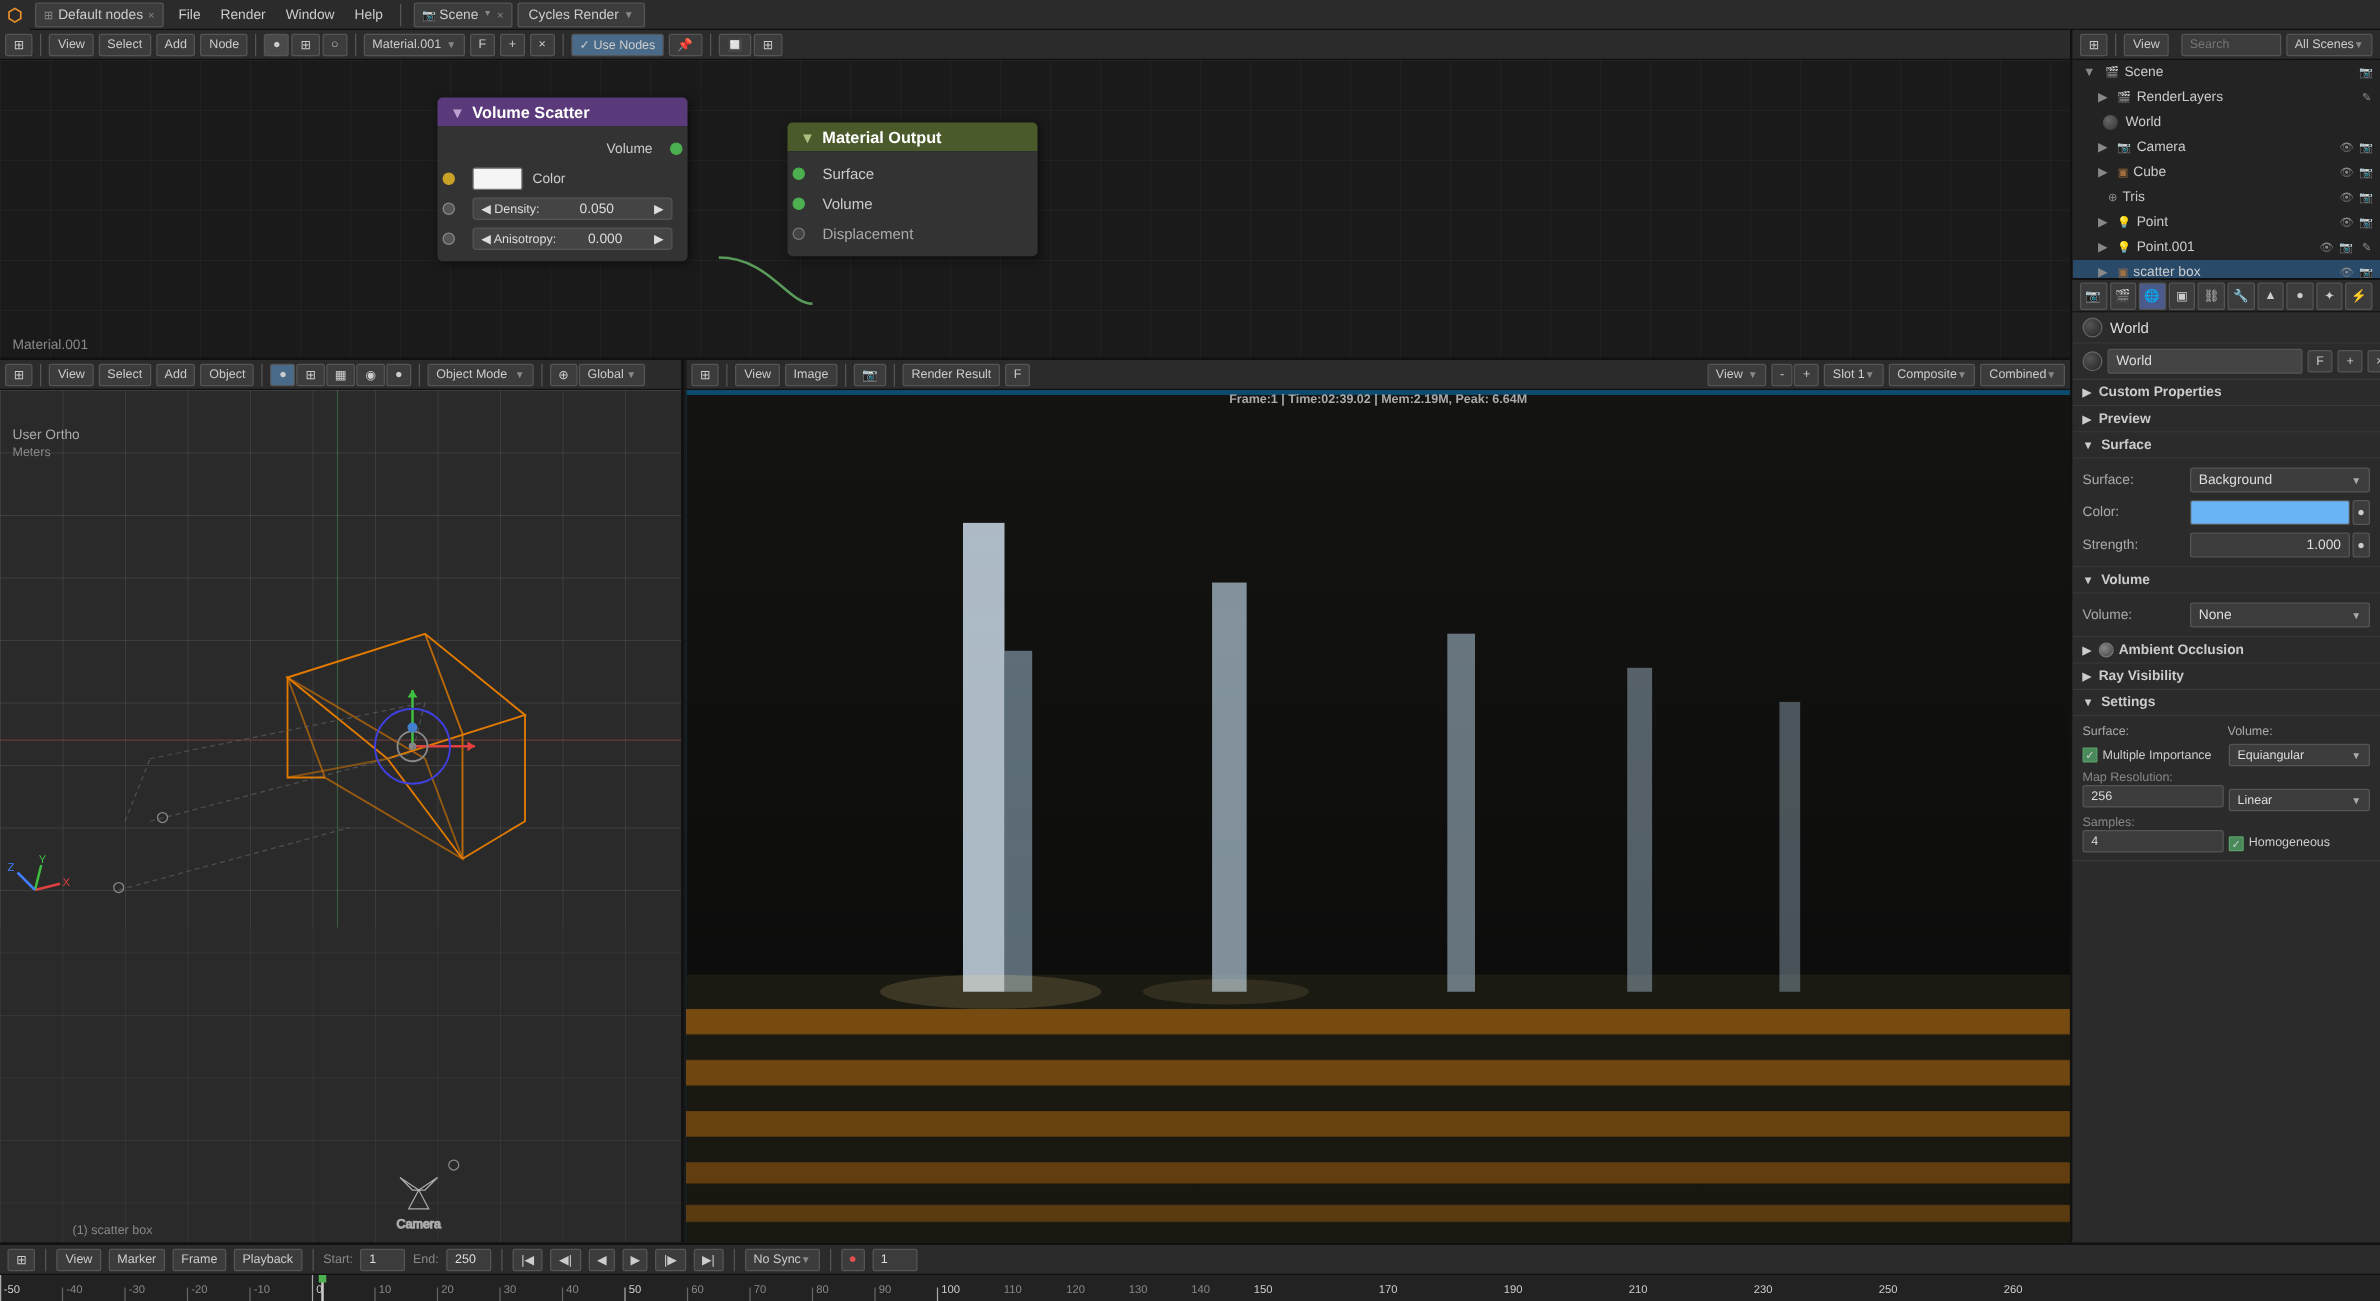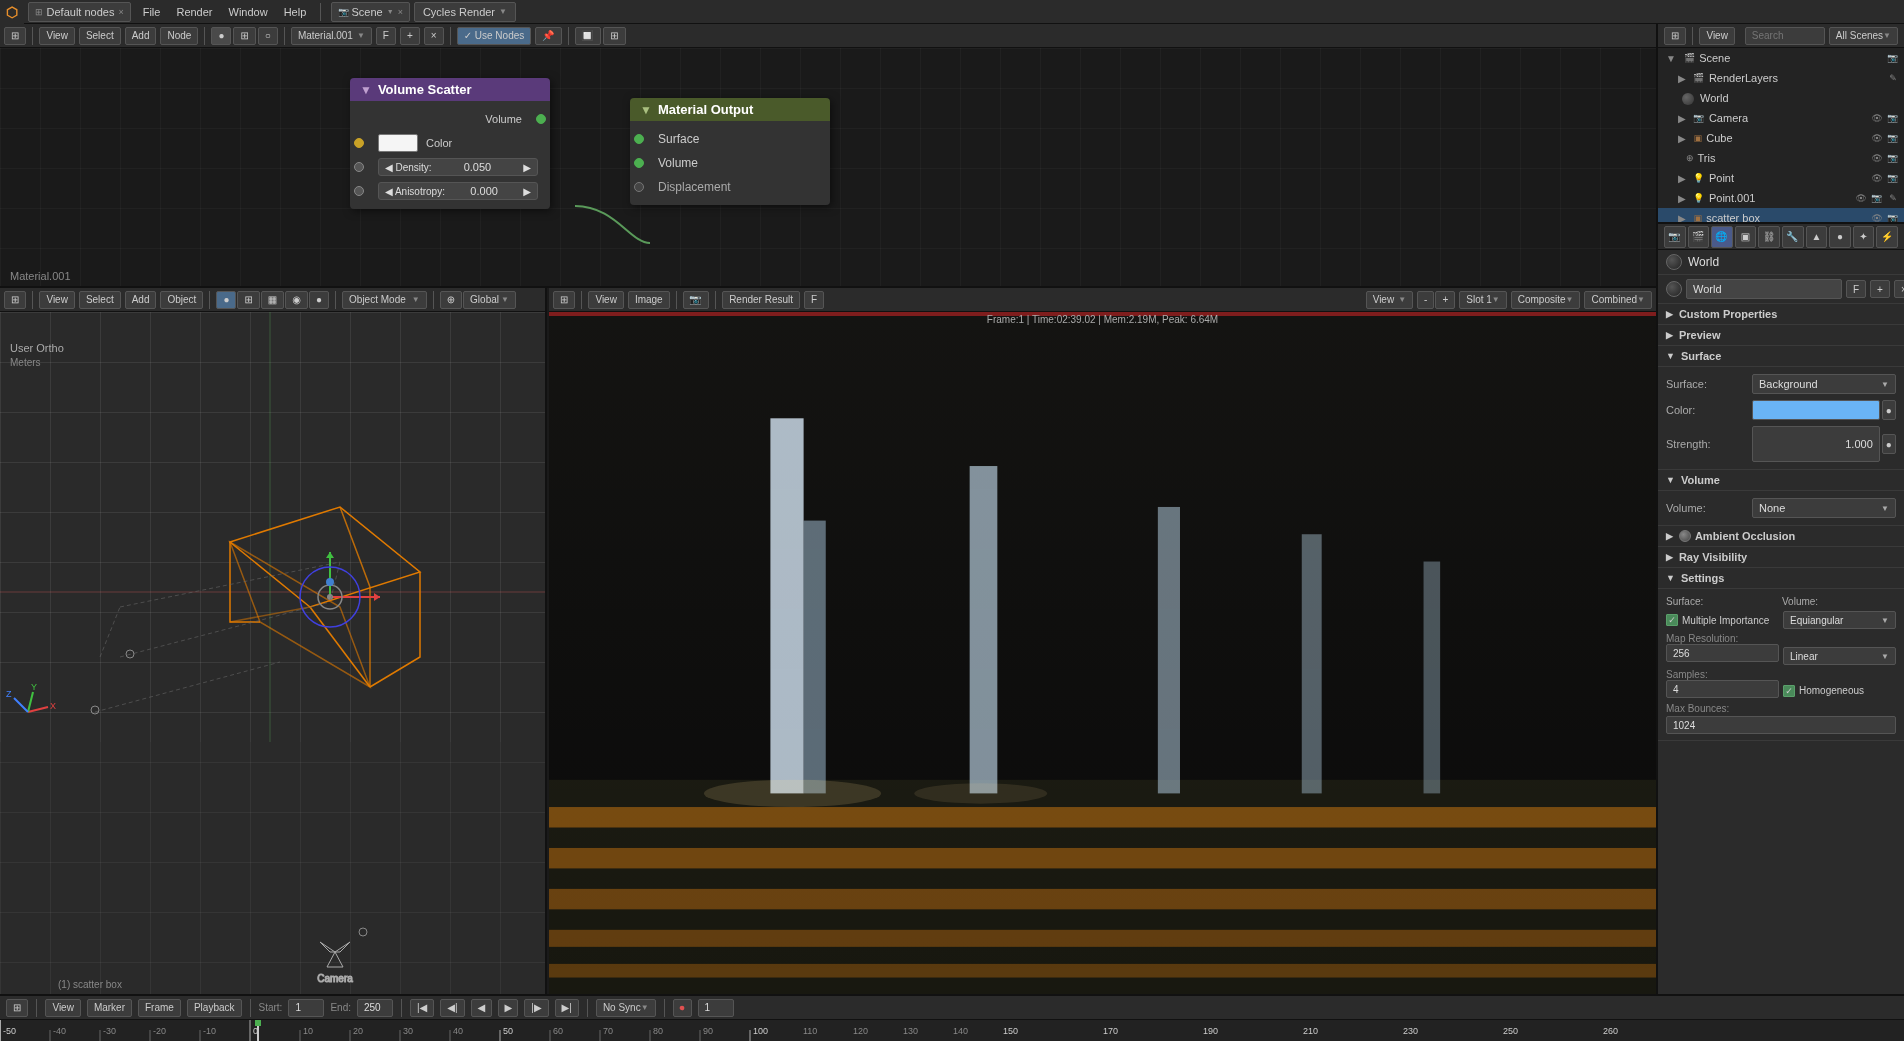--- a/index.html
+++ b/index.html
@@ -279,23 +279,24 @@
       border-bottom: 1px solid #111;
       display: flex;
       align-items: center;
       padding: 0 4px;
       gap: 4px;
       font-size: 10px;
     }
     .render-canvas {
       width: 100%;
       height: calc(100% - 24px);
-      background: #7f1d1d;
+      background: #0c4a6e;
       position: relative;
       overflow: hidden;
+      font-weight: bold;
     }
 
     
     .right-panel {
       position: absolute;
       top: 0;
       right: 0;
       width: 248px;
       bottom: 0;
       background: #2b2b2b;
@@ -445,21 +446,21 @@
       border-radius: 2px;
     }
     .prop-number-field {
       width: 100%;
       background: #3c3c3c;
       border: 1px solid #555;
       border-radius: 2px;
       padding: 1px 6px;
       color: #ddd;
       font-size: 11px;
-      height: 36px;
+      height: 20px;
       display: flex;
       align-items: center;
     }
     .checkbox-row {
       display: flex;
       align-items: center;
       gap: 4px;
     }
     .checkbox {
       width: 12px;
@@ -1147,26 +1148,20 @@
             <div class="prop-number-field" style="height:18px;font-size:10px;">
               <span>4</span>
             </div>
           </div>
           <div class="checkbox-row" style="margin-top:14px;">
             <div class="checkbox checked">✓</div>
             <span style="font-size:10px;color:#ccc;">Homogeneous</span>
           </div>
         </div>
 
-        <div style="padding:2px 8px;">
-          <span style="font-size:10px;color:#888;">Max Bounces:</span>
-          <div class="prop-number-field" style="height:18px;font-size:10px;margin-top:2px;">
-            <span>1024</span>
-          </div>
-        </div>
       </div>
     </div>
   </div>
 
   <div class="timeline">
     <div class="timeline-toolbar">
       <div class="tb-btn">⊞</div>
       <div class="tb-sep"></div>
       <div class="tb-btn">View</div>
       <div class="tb-btn">Marker</div>

